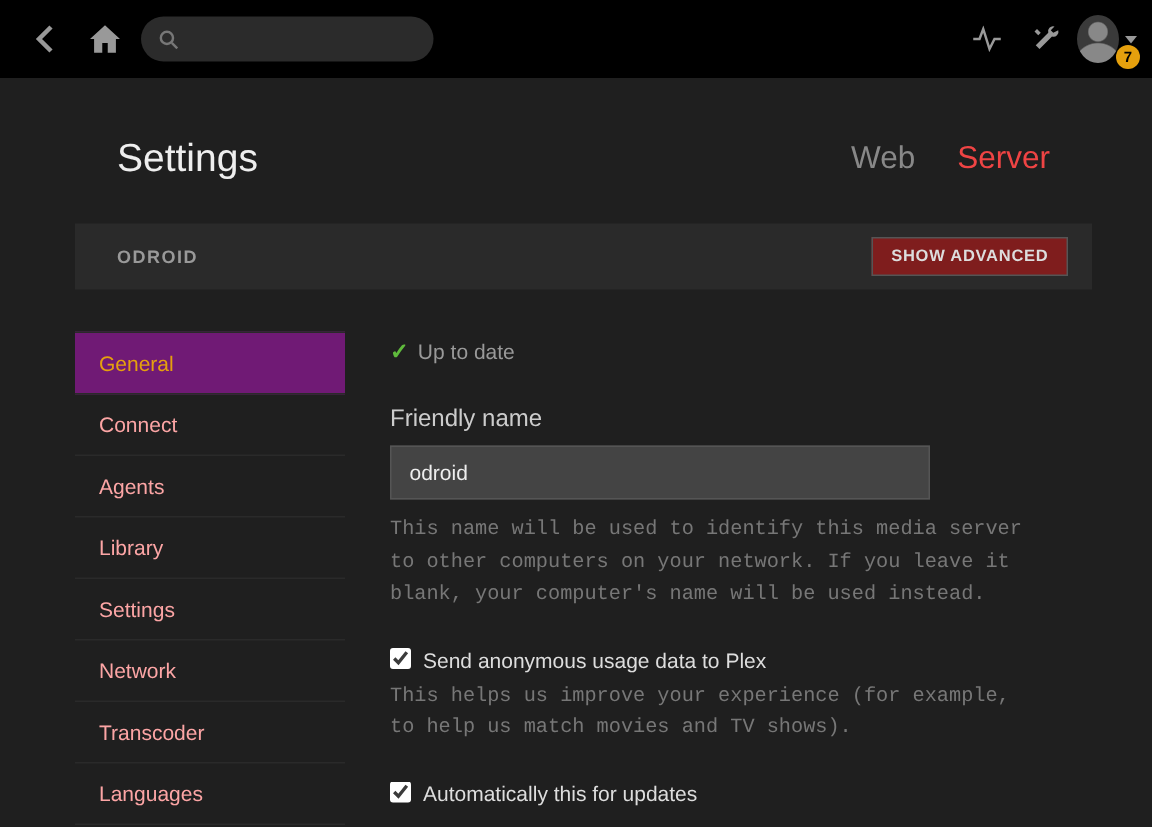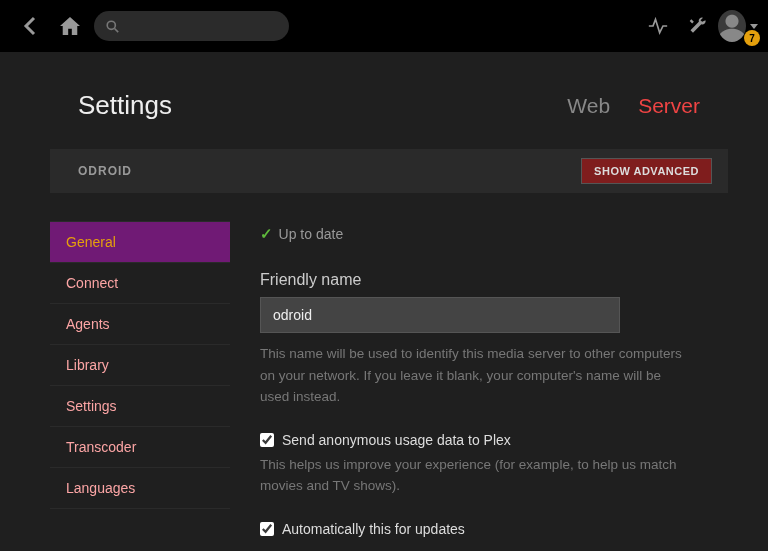--- a/index.html
+++ b/index.html
@@ -112,22 +112,22 @@
   .check { color:#5fba3c; margin-right:6px; font-weight:bold; }
   .uptodate { color:#999; font-size:14px; }
 
   .field-label { font-size:16px; color:#ccc; margin-bottom:8px; }
   .text-input {
     width: 100%; max-width: 360px;
     background:#444; border:1px solid #555;
     padding: 9px 12px; font-size:14px; color:#eee;
     outline:none; margin-bottom: 10px;
   }
-  .help { font-size:13.5px; color:#777; line-height:1.6; margin-bottom: 24px; max-width: 430px;}
-  .cb-row { display:flex; align-items:center; font-size:14px; color:#ddd; margin-bottom:6px; }
+  .help { font-size:13.5px; color:#777; line-height:1.6; margin-bottom: 24px; max-width: 430px; font-family: Liberation Mono, monospace;}
+  .cb-row { display:flex; font-size:14px; color:#ddd; margin-bottom:6px; }
   .cb-row input { margin-right:8px; accent-color:#fff; width:14px;height:14px;}
 </style>
 </head>
 <body>
 
 <div class="topbar">
   <div class="top-btn">
     <svg width="14" height="20" viewBox="0 0 14 20">
         <polyline points="11,2 3,10 11,18" fill="none" stroke="#999" stroke-width="3"></polyline>
       </svg>
@@ -174,20 +174,21 @@
     <button class="show-adv">SHOW ADVANCED</button>
   </div>
 
   <div class="cols">
     <div class="sidebar">
       <div class="sb-item active">General</div>
       <div class="sb-item">Connect</div>
       <div class="sb-item">Agents</div>
       <div class="sb-item">Library</div>
       <div class="sb-item">Settings</div>
+      <div class="sb-item">Network</div>
       <div class="sb-item">Transcoder</div>
       <div class="sb-item">Languages</div>
     </div>
 
     <div class="main">
       <div class="version-row">
         <span class="check">✓</span>
         <span class="uptodate">Up to date</span>
       </div>
 

